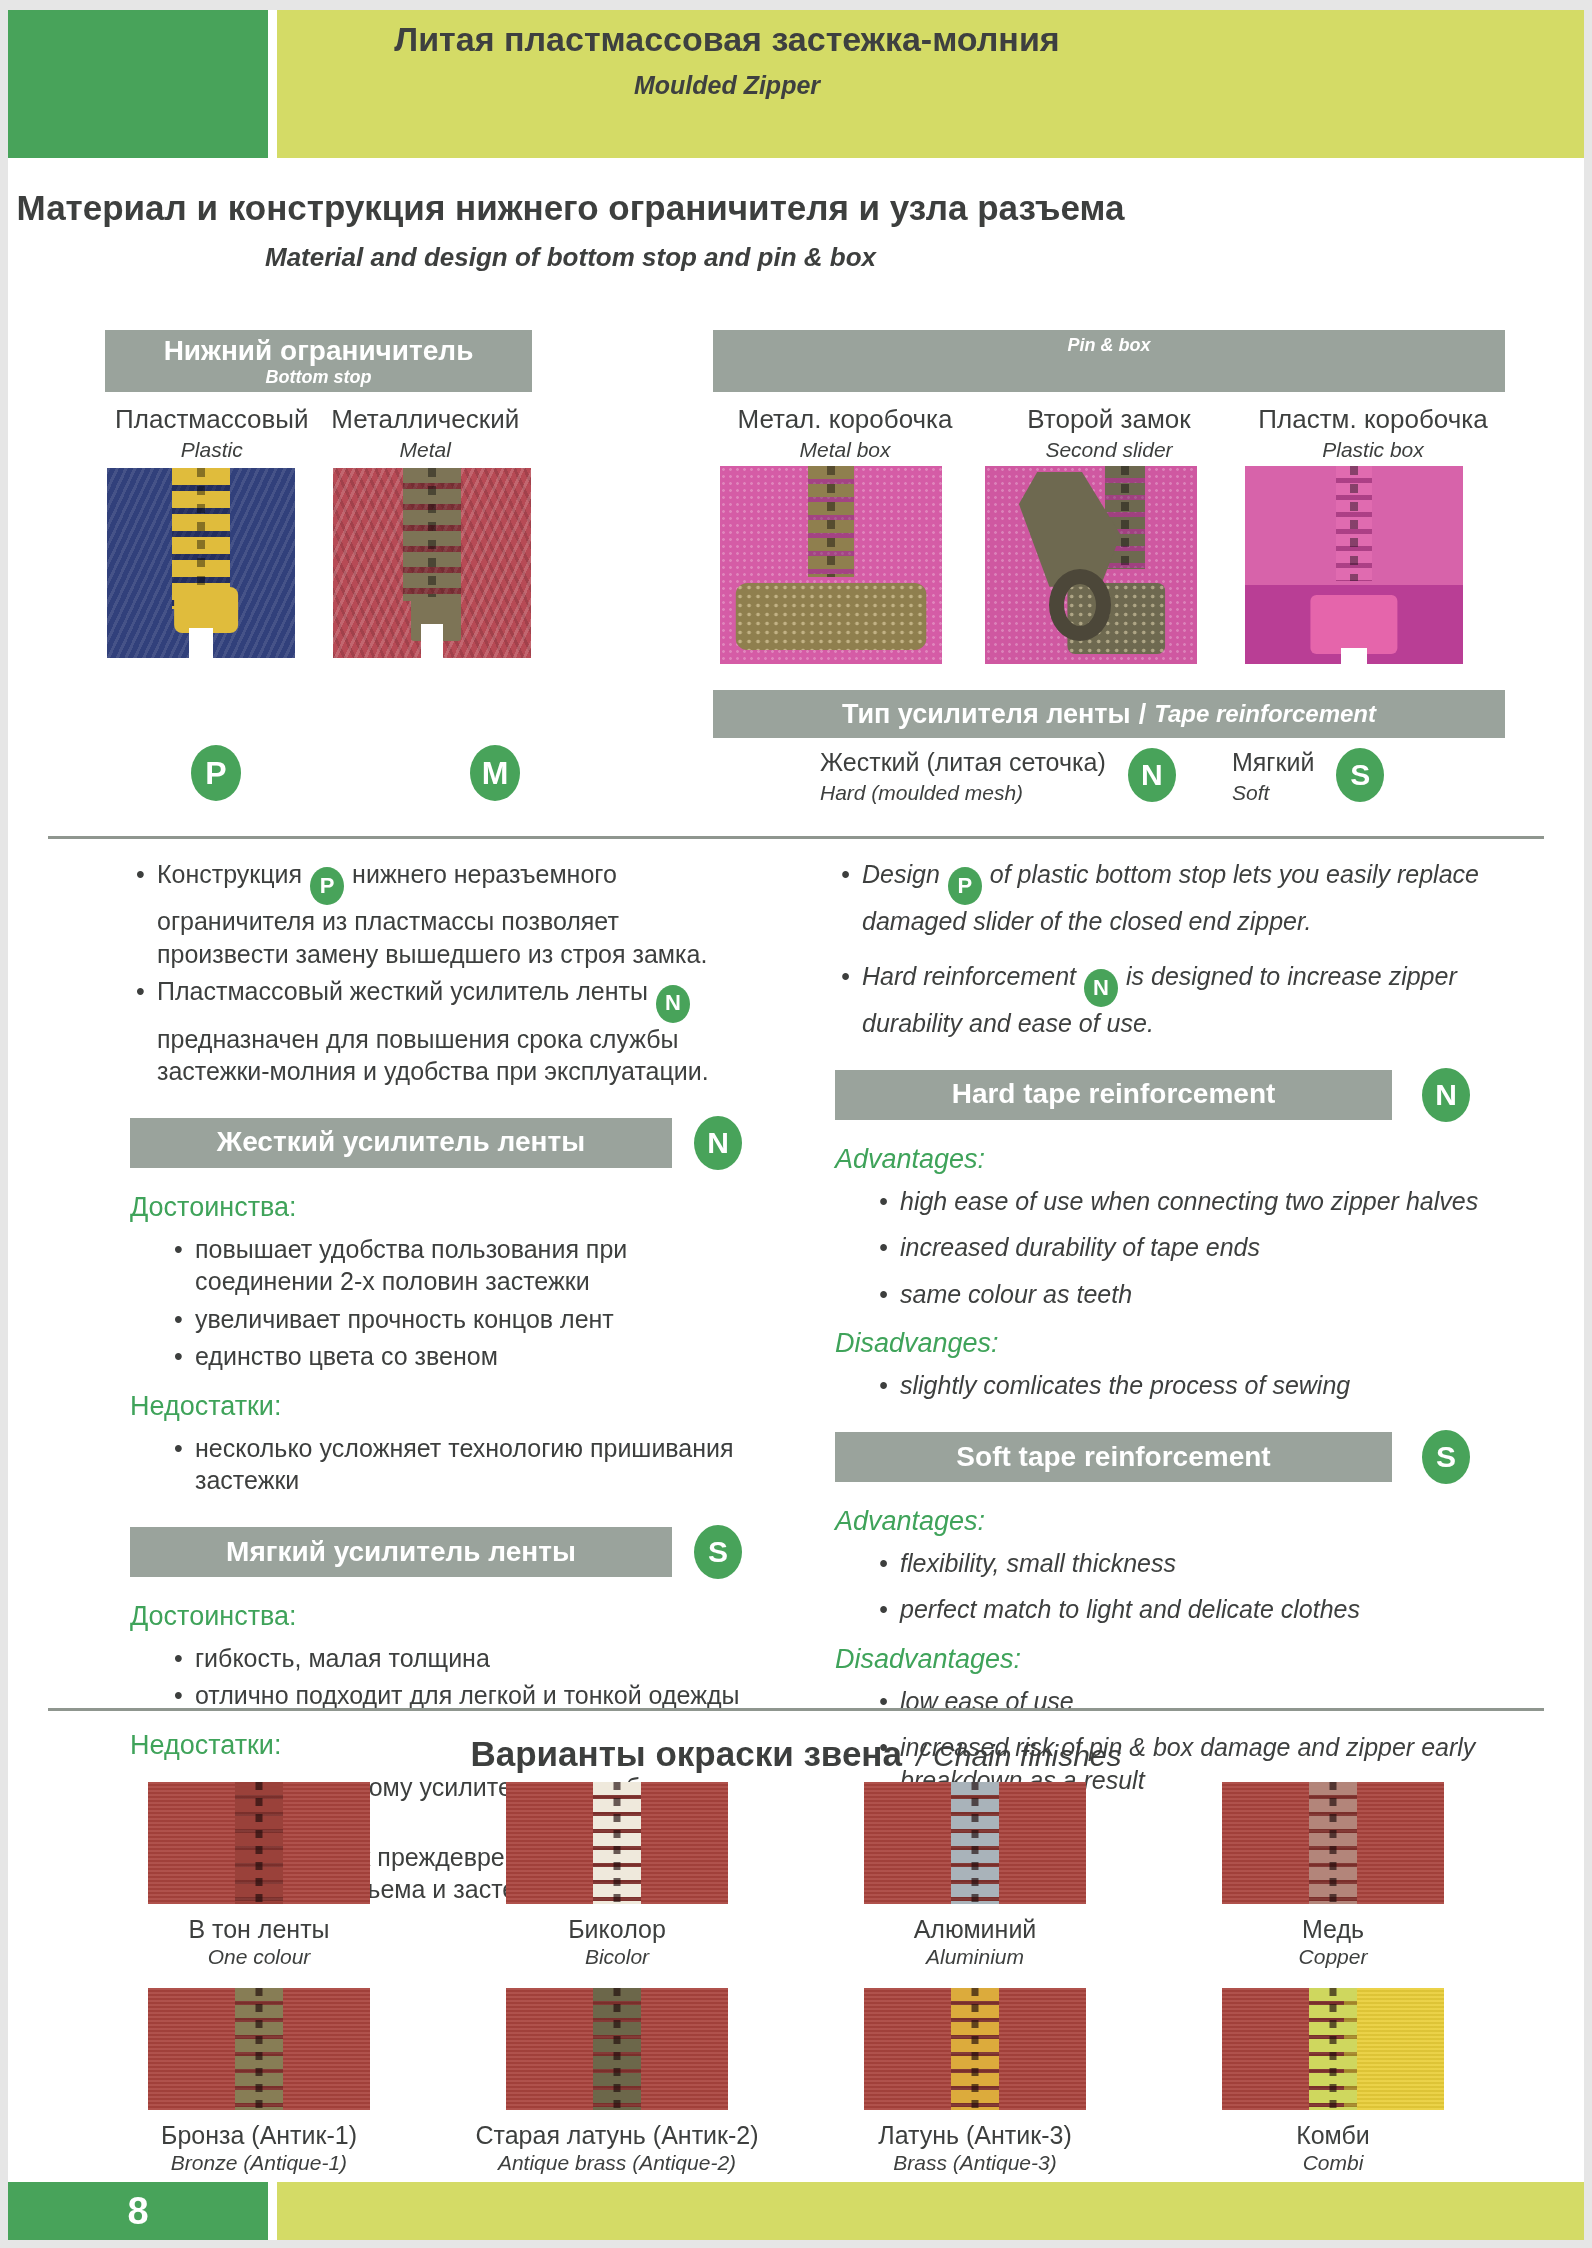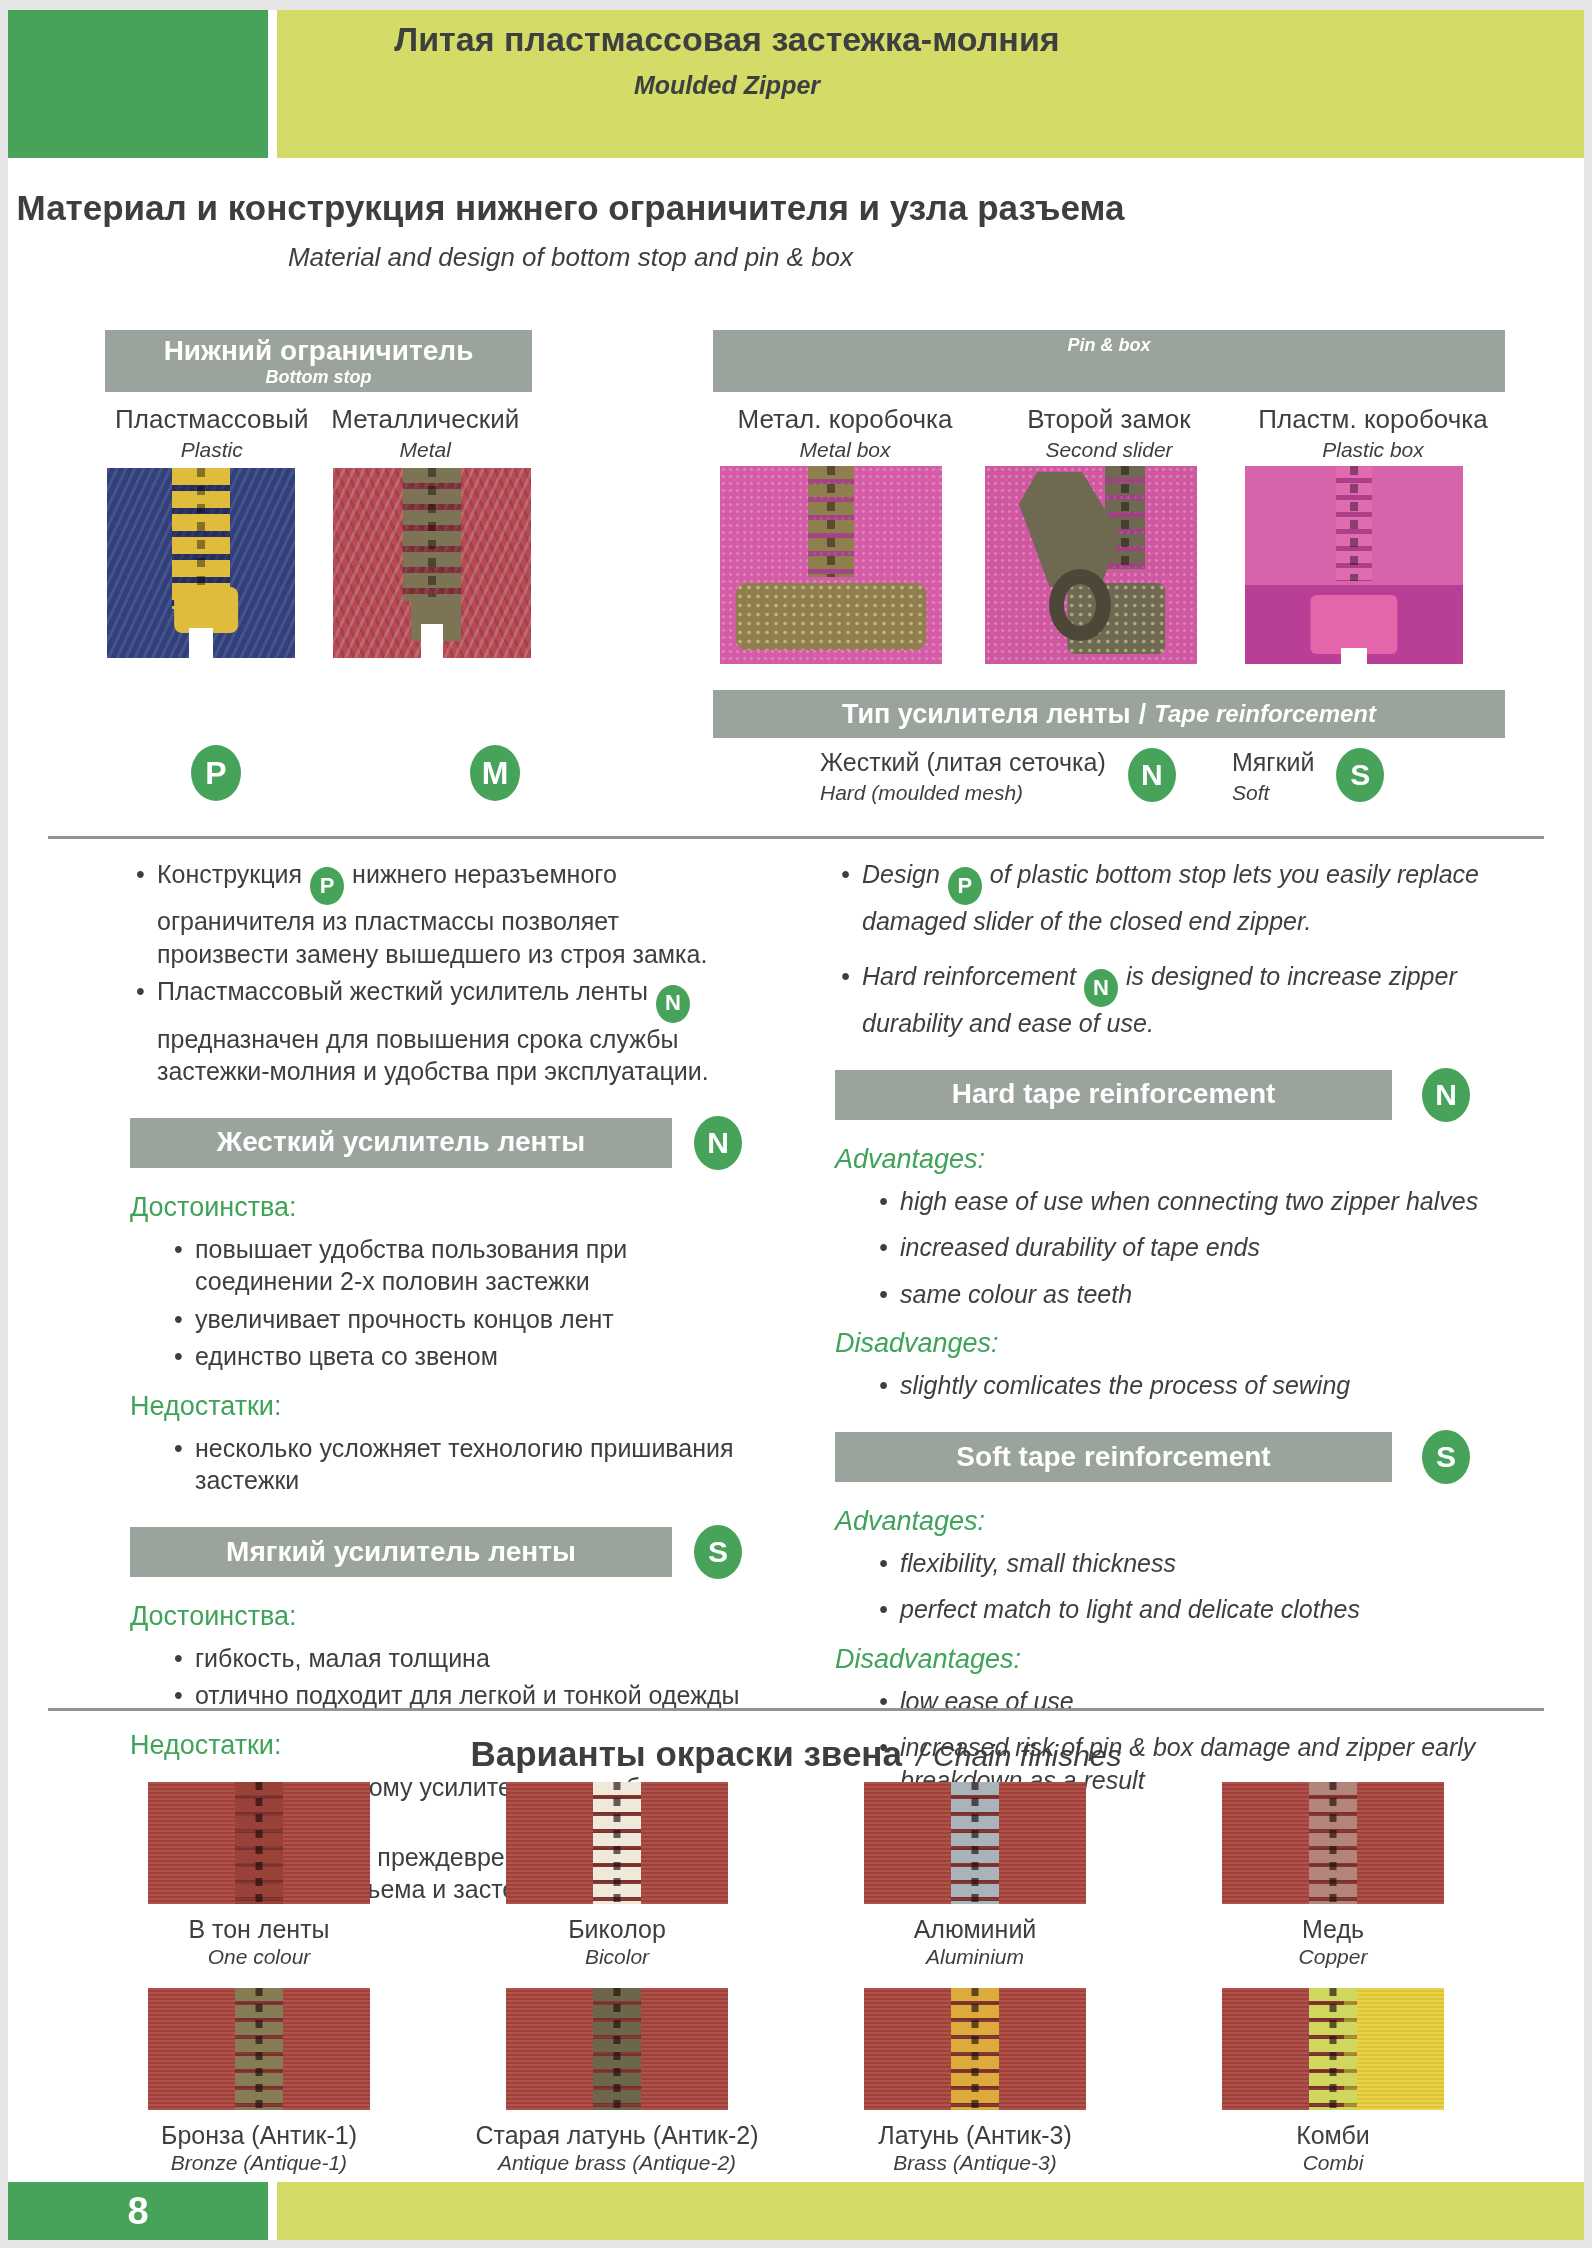--- a/index.html
+++ b/index.html
@@ -19,21 +19,21 @@
   
   .hdr-green{position:absolute;left:0;top:0;width:260px;height:148px;background:var(--accent-green);}
   .hdr-banner{position:absolute;left:269px;top:0;width:1307px;height:148px;background:var(--banner-yellow);}
   .banner-inner{width:900px;padding-top:10px;text-align:center;}
   .banner-title{font-size:34px;font-weight:bold;color:#3e4040;}
   .banner-sub{margin-top:12px;font-size:25px;font-weight:bold;font-style:italic;color:#3e4040;}
 
   
   .main-heading{position:absolute;left:0;top:178px;width:1125px;text-align:center;}
   .mh-ru{font-size:35px;font-weight:bold;}
-  .mh-en{margin-top:14px;font-size:26px;font-weight:normal;font-style:italic;}
+  .mh-en{margin-top:14px;font-size:26px;font-weight:bold;font-style:italic;}
 
   
   .bar2{position:absolute;height:62px;background:var(--bar-gray);color:#fff;text-align:center;padding-top:5px;}
   .bar-left{left:97px;top:320px;width:427px;}
   .bar-right{left:705px;top:320px;width:792px;}
   .bar2 .bar-ru{font-size:28px;font-weight:bold;line-height:32px;}
   .bar2 .bar-en{font-size:18px;font-weight:bold;font-style:italic;line-height:20px;}
 
   
   .labels-row{position:absolute;top:394px;display:flex;}

